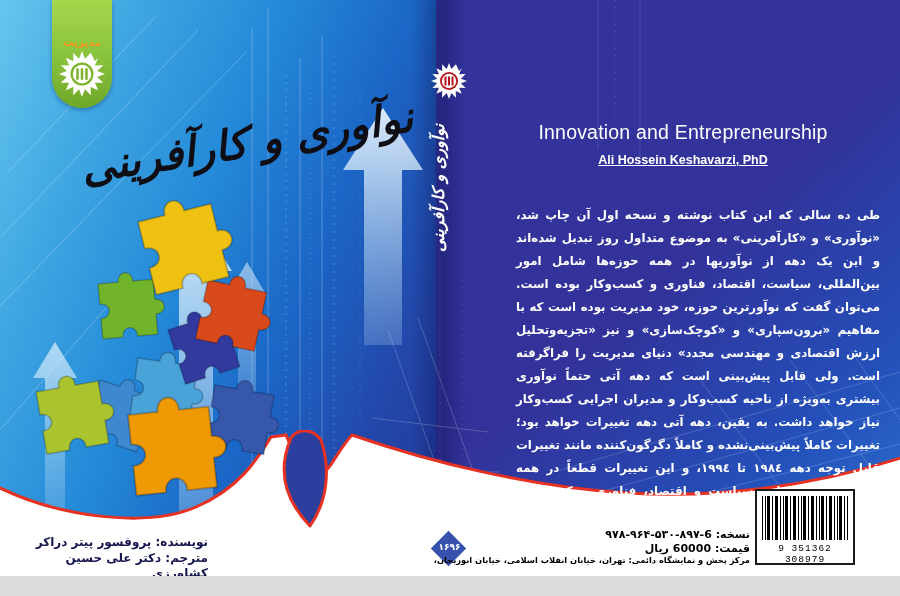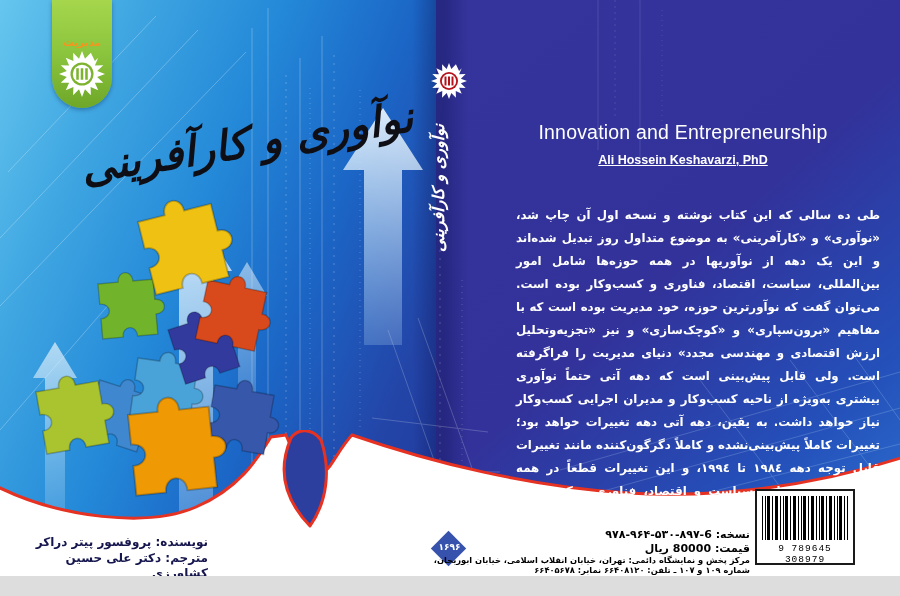--- a/index.html
+++ b/index.html
@@ -184,23 +184,22 @@
   <div class="abs credits">
     <div>نویسنده: پروفسور پیتر دراکر</div>
     <div>مترجم: دکتر علی حسین کشاورزی</div>
   </div>
 
   <div class="abs pub">
     <div class="b">
       <span>نسخه:</span>
       <bdo dir="ltr">۹۷۸-۹۶۴-۵۳۰-۸۹۷-6</bdo>
     </div>
-    <div class="b">قیمت: 80000 ریال</div>
+    <div class="b">قیمت: 60000 ریال</div>
     <div class="s">مرکز پخش و نمایشگاه دائمی: تهران، خیابان انقلاب اسلامی، خیابان ابوریحان،</div>
-    <div class="s">شماره ۱۰۹ و ۱۰۷ ـ تلفن: ۶۶۴۰۸۱۲۰   نمابر: ۶۶۴۰۵۶۷۸</div>
   </div>
 
   <div class="abs barcode">
     <div class="bars"></div>
-    <div class="bc-num">9 789645 308979</div>
+    <div class="bc-num">9 351362 308979</div>
   </div>
 
 </div>
 
 </body></html>

